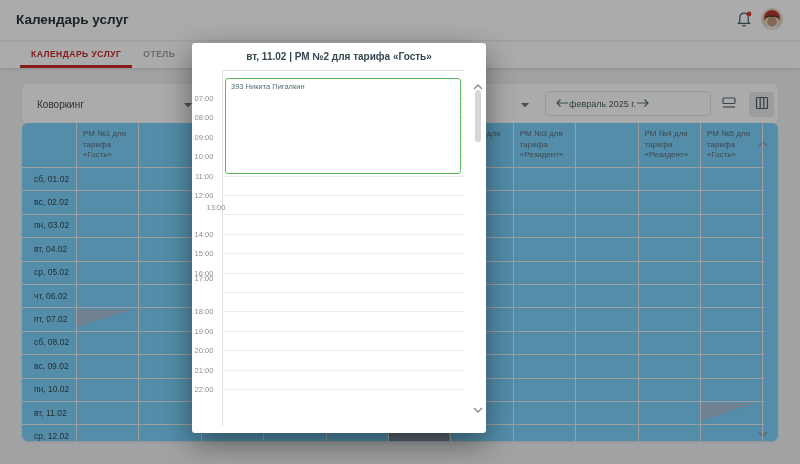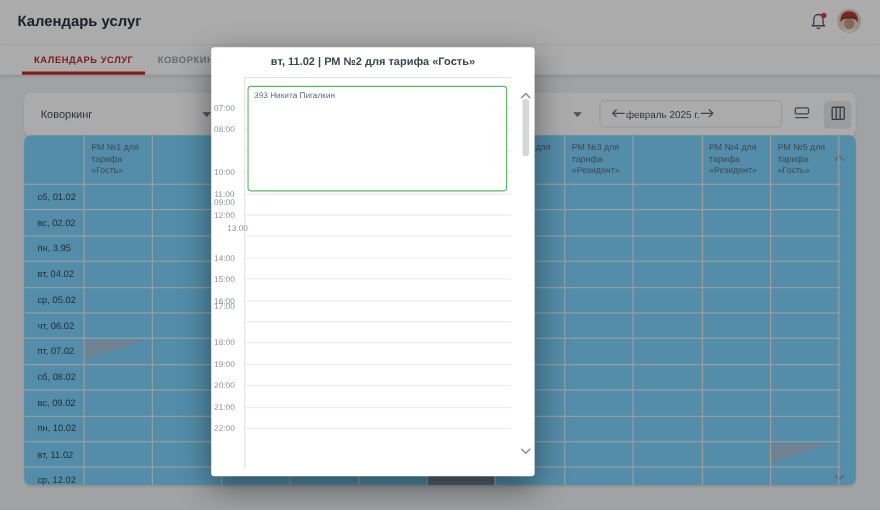--- a/index.html
+++ b/index.html
@@ -80,20 +80,21 @@
       <ellipse cx="11" cy="13.5" rx="4.6" ry="5.2" fill="#c79b7d"></ellipse>
       <path d="M3 11 C3 4.8 6.6 2.2 11 2.2 C15.4 2.2 19 4.8 19 11 L19 12.5 C17 9.2 14 8.2 11 8.2 C8 8.2 5 9.2 3 12.5 Z" fill="#b63a33"></path>
       <path d="M4.5 8.5 C6.5 6.8 15.5 6.8 17.5 8.5 L17.5 10 C15.5 8.5 6.5 8.5 4.5 10 Z" fill="#5d4037"></path>
       <path d="M6.5 16.5 C8.5 19.5 13.5 19.5 15.5 16.5 L15.5 20 C13.5 21.6 8.5 21.6 6.5 20 Z" fill="#ededed"></path>
     </svg>
   </div>
 </div>
 
 <div class="tabbar">
     <button class="tab tab-active">КАЛЕНДАРЬ УСЛУГ</button>
+    <button class="tab">ОТЕЛЬ</button>
     <button class="tab">КОВОРКИНГ</button>
   </div>
 
 <div class="toolbar">
   <div class="sel sel1">
     <span>Коворкинг</span>
     <span>
       <svg width="10" height="6">
           <polygon points="1,1 9,1 5,5.4" fill="#6b7a84"></polygon>
         </svg>
@@ -174,21 +175,21 @@
     <div class="vline" style="left: 615.6px;"></div>
     <div class="colhead" style="left: 622.6px; width: 49.4px;">РМ №4 для тарифа «Резидент»</div>
     <div class="vline" style="left: 678px;"></div>
     <div class="colhead" style="left: 685px; width: 49.4px;">РМ №5 для тарифа «Гость»</div>
     <div class="vline" style="left: 740.4px;"></div>
     <div class="hline" style="top: 44px;"></div>
     <div class="rowlab" style="top: 44px;">сб, 01.02</div>
     <div class="hline" style="top: 67.4px;"></div>
     <div class="rowlab" style="top: 67.4px;">вс, 02.02</div>
     <div class="hline" style="top: 90.8px;"></div>
-    <div class="rowlab" style="top: 90.8px;">пн, 3.95</div>
+    <div class="rowlab" style="top: 90.8px;">пн, 03.02</div>
     <div class="hline" style="top: 114.2px;"></div>
     <div class="rowlab" style="top: 114.2px;">вт, 04.02</div>
     <div class="hline" style="top: 137.6px;"></div>
     <div class="rowlab" style="top: 137.6px;">ср, 05.02</div>
     <div class="hline" style="top: 161px;"></div>
     <div class="rowlab" style="top: 161px;">чт, 06.02</div>
     <div class="hline" style="top: 184.4px;"></div>
     <div class="rowlab" style="top: 184.4px;">пт, 07.02</div>
     <div class="hline" style="top: 207.8px;"></div>
     <div class="rowlab" style="top: 207.8px;">сб, 08.02</div>
@@ -210,21 +211,21 @@
 <div class="modal">
   <div class="modal-title">вт, 11.02 | РМ №2 для тарифа «Гость»</div>
   <div class="daytopline"></div>
   <div class="dayborder"></div>
   <div id="modal-hours">
       <div class="hourline" style="top: 55px;"></div>
       <div class="hourlab" style="top: 51px;">07:00</div>
       <div class="hourline" style="top: 74.4px;"></div>
       <div class="hourlab" style="top: 70.4px;">08:00</div>
       <div class="hourline" style="top: 93.8px;"></div>
-      <div class="hourlab" style="top: 89.8px; margin-top: 46px;">09:00</div>
+      <div class="hourlab" style="top: 89.8px;">09:00</div>
       <div class="hourline" style="top: 113.2px;"></div>
       <div class="hourlab" style="top: 109.2px;">10:00</div>
       <div class="hourline" style="top: 132.6px;"></div>
       <div class="hourlab" style="top: 128.6px;">11:00</div>
       <div class="hourline" style="top: 152px;"></div>
       <div class="hourlab" style="top: 148px;">12:00</div>
       <div class="hourline" style="top: 171.4px;"></div>
       <div class="hourlab" style="top: 160px; padding-left: 12px;">13:00</div>
       <div class="hourline" style="top: 190.8px;"></div>
       <div class="hourlab" style="top: 186.8px;">14:00</div>

